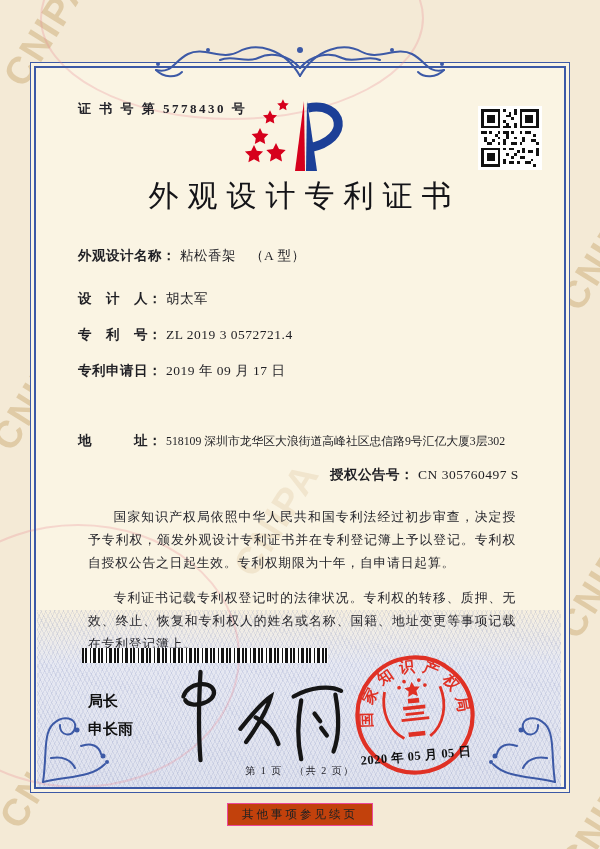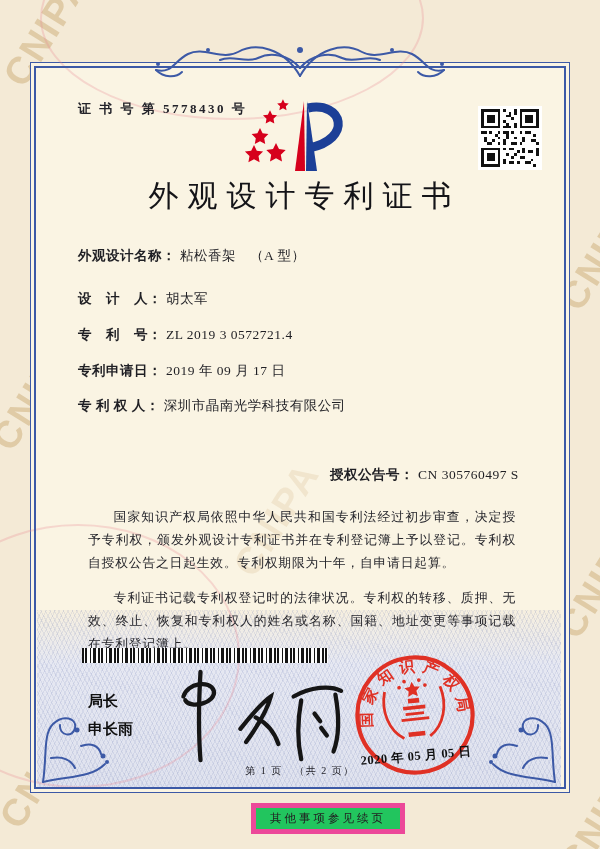--- a/index.html
+++ b/index.html
@@ -43,22 +43,22 @@
       #fdfdfd 5px 8px,#141414 8px 9px,#fdfdfd 9px 11px,#141414 11px 14px,#fdfdfd 14px 16px);}
   .official{position:absolute;left:88px;font-size:15px;font-weight:600;color:#111;z-index:3;}
   .sig{position:absolute;left:170px;top:668px;z-index:3;}
   .seal{position:absolute;left:350px;top:650px;z-index:3;transform:rotate(-6deg);opacity:.96;}
   .sealdate{position:absolute;left:352px;top:748px;width:128px;text-align:center;
     font-size:12.5px;font-weight:600;color:#101010;transform:rotate(-5deg);z-index:4;
     letter-spacing:.5px;}
   .pageno{position:absolute;left:0;top:764px;width:100%;text-align:center;
     font-size:10px;letter-spacing:1.5px;color:#23232a;z-index:3;}
   .contbox{position:absolute;left:50%;transform:translateX(-50%);top:803px;
-    border:5px solid #ec4899;padding:3px 14px;font-size:11.5px;letter-spacing:3px;
-    color:#222;background:#22c55e;z-index:3;white-space:nowrap;margin-left:28px;}
+    border:1px solid #ec4899;padding:3px 14px;font-size:11.5px;letter-spacing:3px;
+    color:#222;background:#c2410c;z-index:3;white-space:nowrap;}
   .logo{position:absolute;left:243px;top:95px;z-index:3;}
   .qr{position:absolute;left:478px;top:106px;z-index:3;background:#fff;padding:3px;}
   .orn{position:absolute;left:148px;top:40px;z-index:3;}
   .corner{position:absolute;z-index:2;}
 </style>
 </head>
 <body>
 
 <div id="canvas">
 
@@ -167,22 +167,22 @@
   </div>
   <div class="row" style="top:290px;">
     <span class="lbl">设　计　人：</span><span class="val">胡太军</span>
   </div>
   <div class="row" style="top:326px;">
     <span class="lbl">专　利　号：</span><span class="val">ZL 2019 3 0572721.4</span>
   </div>
   <div class="row" style="top:362px;">
     <span class="lbl">专利申请日：</span><span class="val">2019 年 09 月 17 日</span>
   </div>
-  <div class="row" style="top:397px;">
-    <span class="lbl">专 利 权 人：</span><span class="val">深圳市晶南光学科技有限公司</span>
+  <div class="row addr" style="top:432px;">
+    <span class="lbl">地　　　址：</span><span class="val">518109 深圳市龙华区大浪街道高峰社区忠信路9号汇亿大厦3层302</span>
   </div>
   <div class="row" style="top:466px;left:330px;">
     <span class="lbl">授权公告号：</span><span class="val">CN 305760497 S</span>
   </div>
 
   <div class="paras">
     <p>国家知识产权局依照中华人民共和国专利法经过初步审查，决定授予专利权，颁发外观设计专利证书并在专利登记簿上予以登记。专利权自授权公告之日起生效。专利权期限为十年，自申请日起算。</p>
     <p>专利证书记载专利权登记时的法律状况。专利权的转移、质押、无效、终止、恢复和专利权人的姓名或名称、国籍、地址变更等事项记载在专利登记簿上。</p>
   </div>
 

